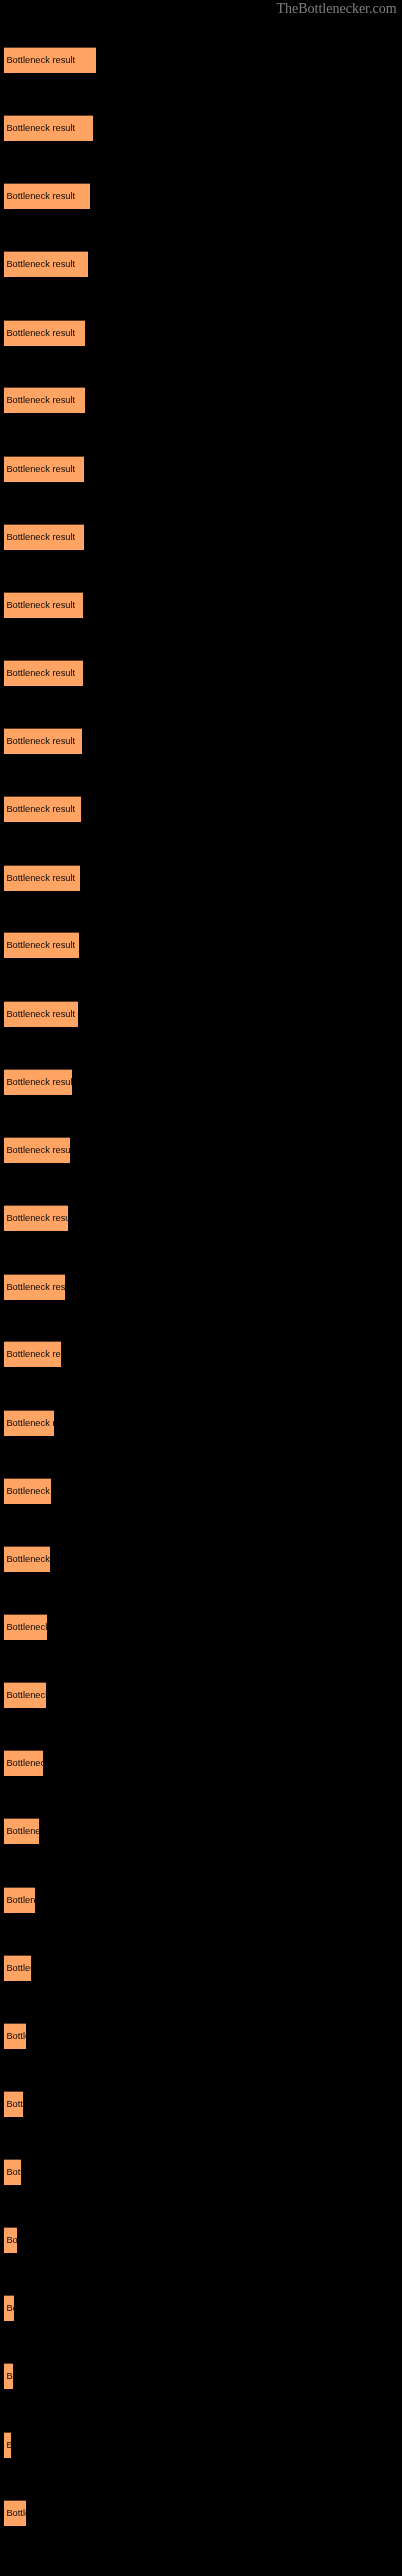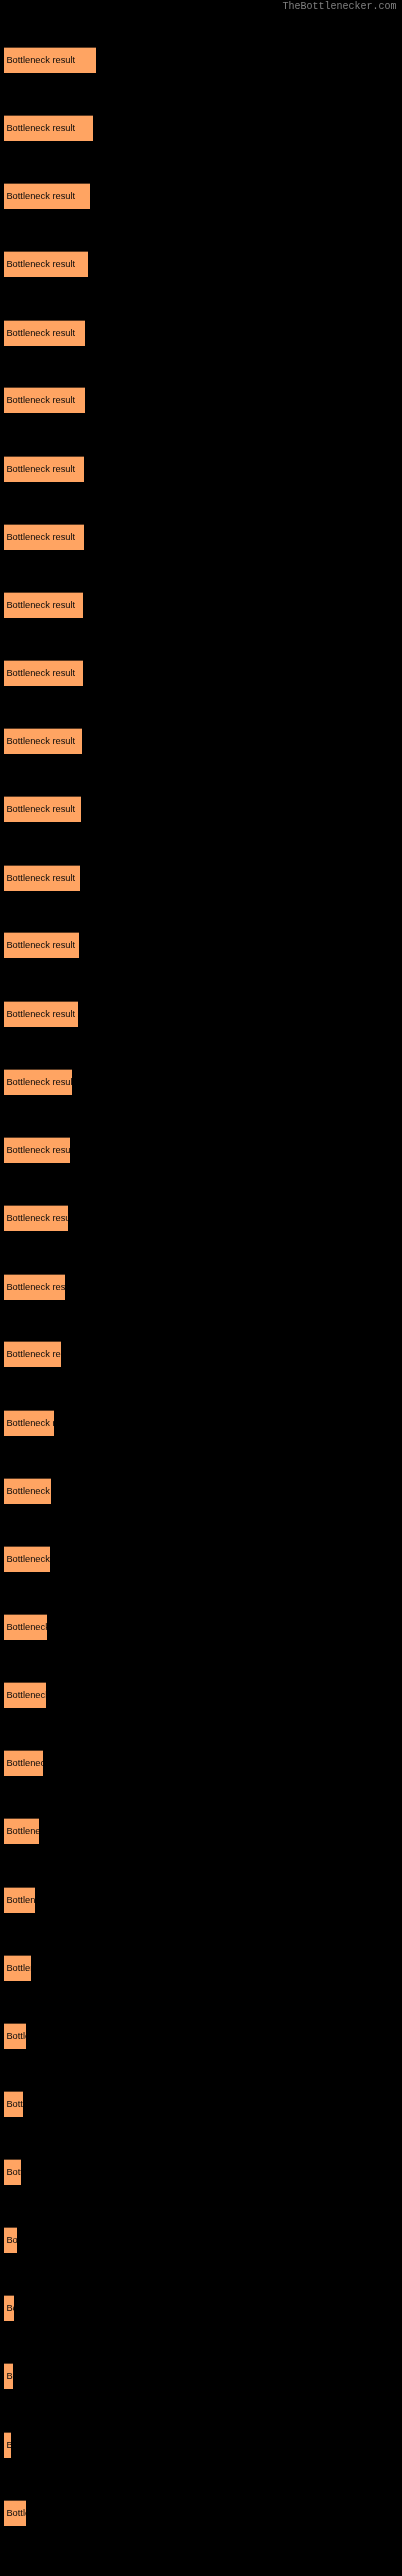--- a/index.html
+++ b/index.html
@@ -17,25 +17,25 @@
   #page-root {
     position: relative;
     width: 403px;
     height: 2576px;
     background: #000000;
   }
   .site-title {
     position: absolute;
     right: 6.4px;
     top: 0.8px;
-    font-size: 10px;
+    font-size: 14px;
     color: #808080;
     letter-spacing: 0px;
     white-space: nowrap;
-    font-family: Liberation Mono, monospace;
+    font-family: Liberation Serif, serif;
   }
   #chart-area {
     position: absolute;
     left: 0;
     top: 0;
     width: 403px;
     height: 2576px;
   }
   .bar-row {
     position: absolute;

